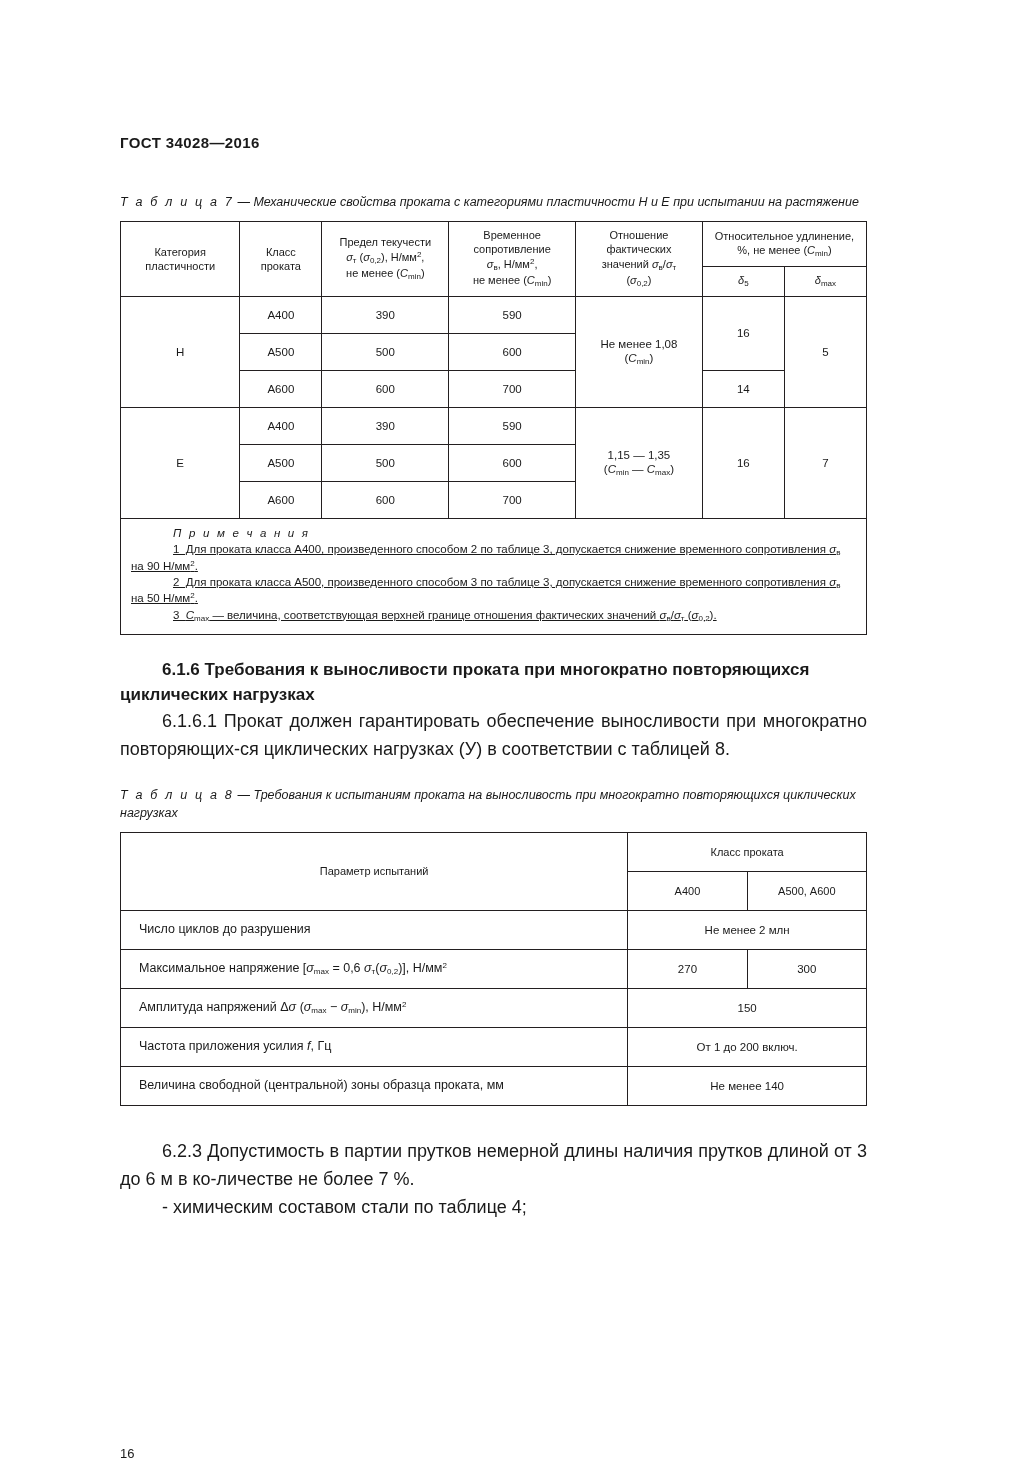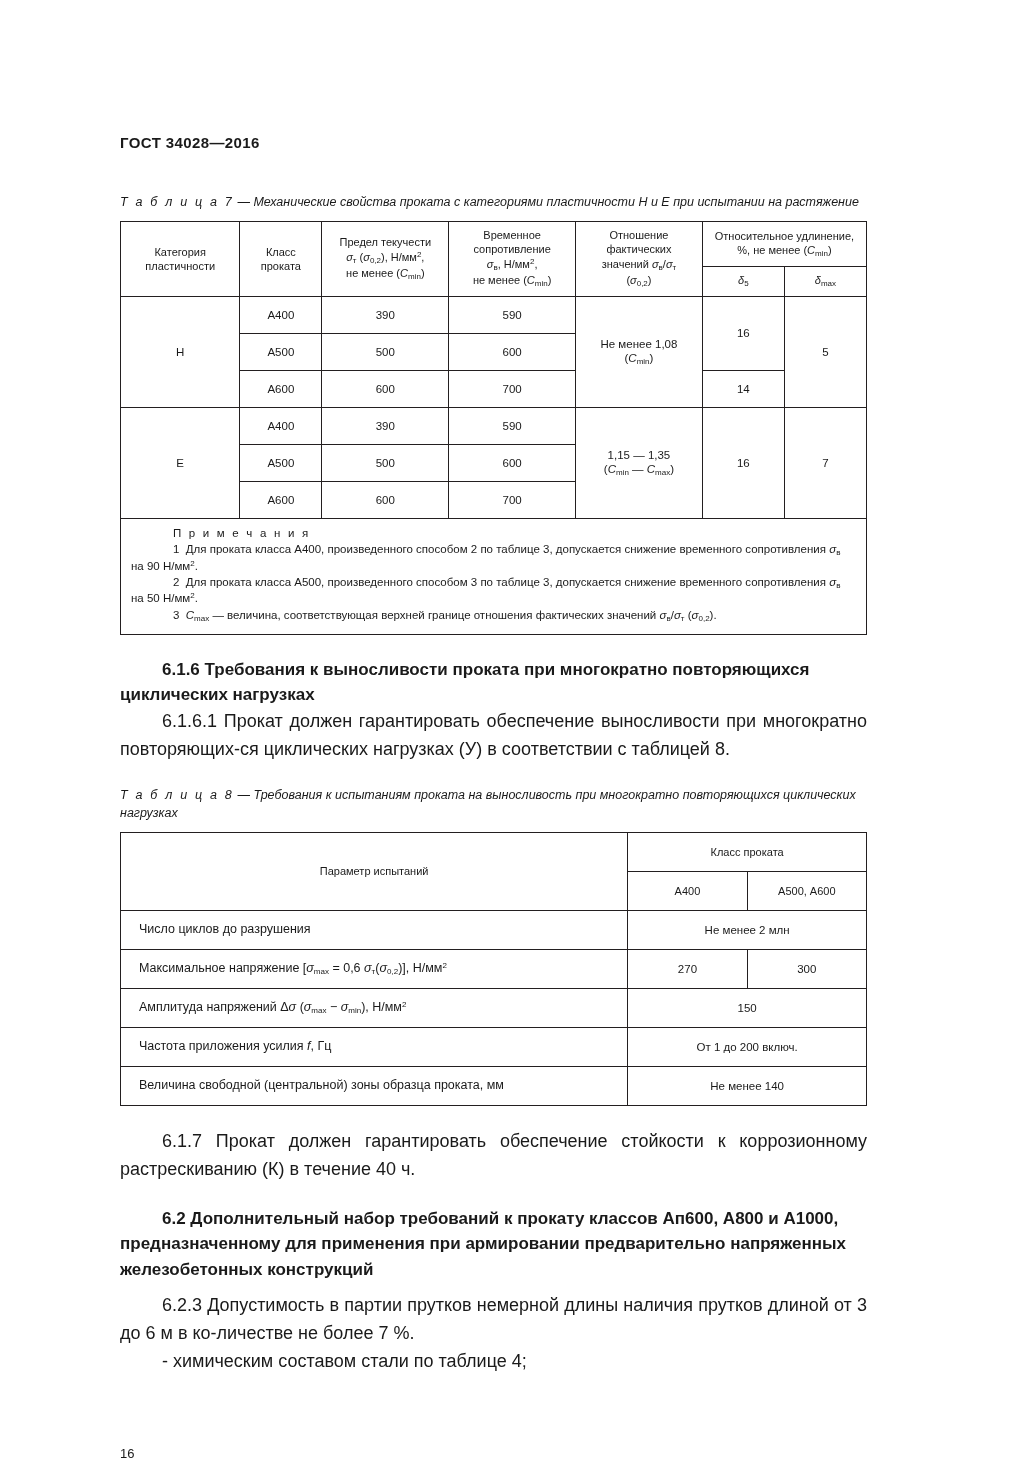--- a/index.html
+++ b/index.html
@@ -61,24 +61,26 @@
   .tbl7 td.cls, .tbl7 td.num { height: 28px; }
   .notes-cell {
     text-align: left !important;
     padding: 7px 10px 10px 10px !important;
     font-size: 12.5px;
     line-height: 1.5;
   }
   .notes-title {
     letter-spacing: 2.2px;
     margin-left: 42px;
+    font-style: italic;
   }
   .notes-p {
     margin: 2px 0 0 0;
     text-indent: 42px;
+    text-decoration: underline;
   }
   sub { font-size: 8px; vertical-align: -0.28em; }
   sup { font-size: 8px; vertical-align: 0.5em; }
   .it { font-style: italic; }
   .body-p {
     font-size: 18px;
     line-height: 1.55;
     margin: 0;
     text-align: justify;
   }
@@ -239,23 +241,21 @@
       </tr>
       <tr>
         <td class="left">Величина свободной (центральной) зоны образца проката, мм</td>
         <td colspan="2">Не менее 140</td>
       </tr>
     </tbody>
   </table>
 
   <div class="gap-md"></div>
 
-  <p class="body-p indent">6.1.7  Прокат должен гарантировать обеспечение стойкости к коррозионному растрескиванию (К) в течение 40 ч.</p>
-
-  <h3 class="sec">6.2  Дополнительный набор требований к прокату классов Ап600, А800 и А1000, предназначенному для применения при армировании предварительно напряженных железобетонных конструкций</h3>
+
 
   <div class="gap-sm"></div>
 
   <p class="body-p indent">6.2.3  Допустимость в партии прутков немерной длины наличия прутков длиной от 3 до 6 м в ко-личестве не более 7 %.</p>
   <p class="body-p indent">- химическим составом стали по таблице 4;</p>
 
   <div class="pageno">16</div>
 </div>
 
 </body></html>

